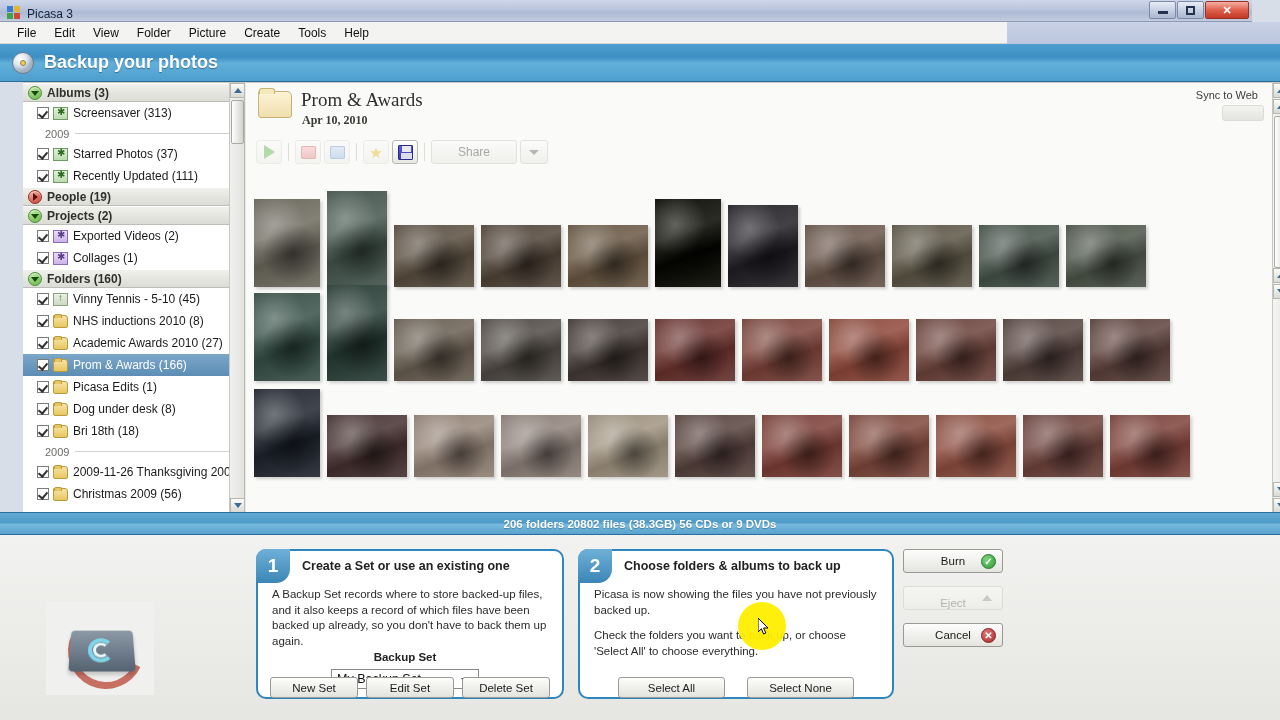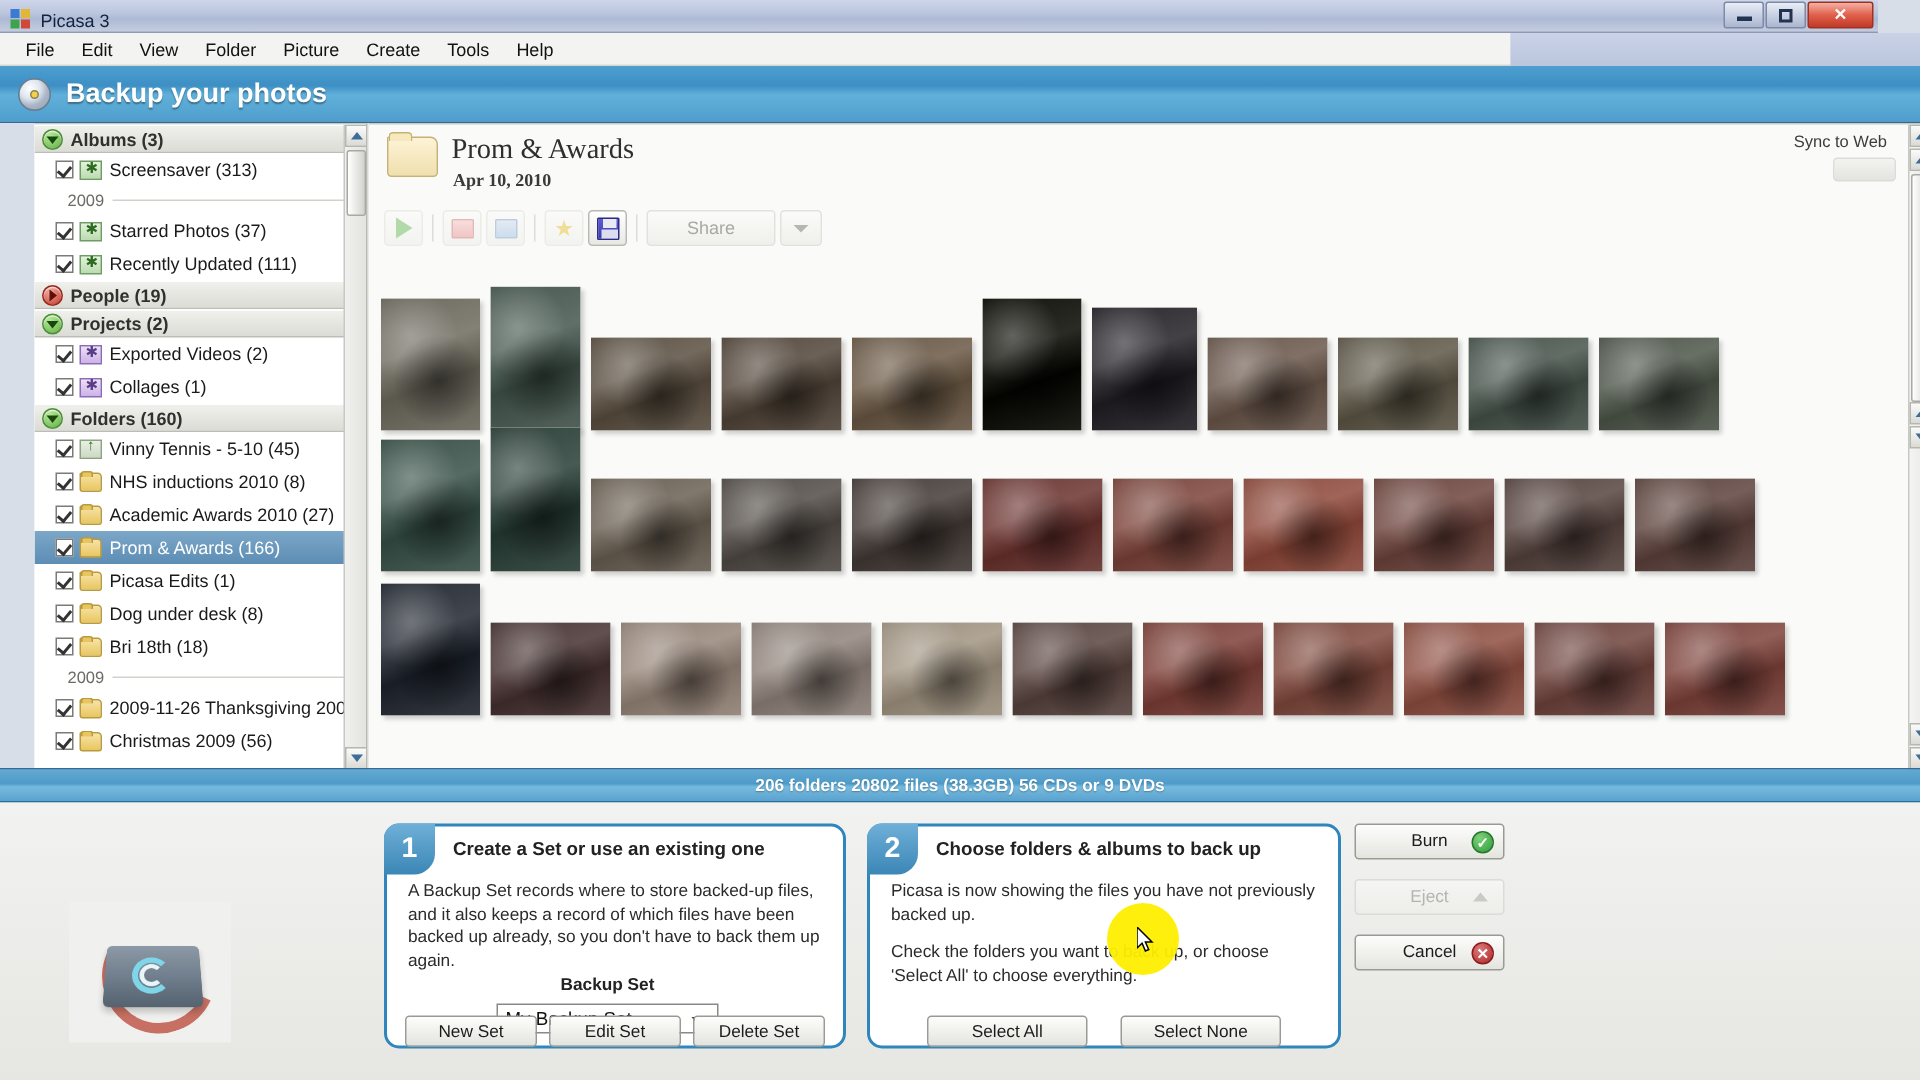--- a/index.html
+++ b/index.html
@@ -265,21 +265,21 @@
   }
   .btn-row.two-wide{ left:38px; right:38px; gap:22px; }
 
   .side-btns{ position:absolute; left:903px; top:549px; width:100px; }
   .sbtn{
     position:relative; width:100px; height:24px; margin-bottom:13px;
     border:1px solid #9a9a95; border-radius:3px;
     background:linear-gradient(to bottom,#fdfdfc,#e4e4df);
     font-size:11.5px; color:#1b1b1b; display:flex; align-items:center; justify-content:center;
   }
-  .sbtn.disabled{ color:#b4b4b0; border-color:#dcdcd7; background:linear-gradient(to bottom,#f5f5f3,#ededea); }
+  .sbtn.disabled{ color:#b4b4b0; border-color:#dcdcd7; background:linear-gradient(to bottom,#f5f5f3,#ededea);align-items:flex-end; }
   .badge{ position:absolute; right:6px; top:4px; width:15px;height:15px;border-radius:50%;
     display:flex;align-items:center;justify-content:center; color:#fff; font-size:10px; font-weight:bold; }
   .badge.ok{ background:radial-gradient(circle at 35% 30%,#7fd27a,#2f9b3a); border:1px solid #25762c;}
   .badge.x{ background:radial-gradient(circle at 35% 30%,#d97b7b,#b02626); border:1px solid #8a1c1c;}
   .eject-g{ position:absolute; right:10px; top:8px; width:0;height:0;
     border-left:5px solid transparent;border-right:5px solid transparent;border-bottom:6px solid #c9c9c5;}
 
   
   .cursor-halo{
     position:absolute; left:738px; top:602px; width:48px;height:48px;border-radius:50%;

